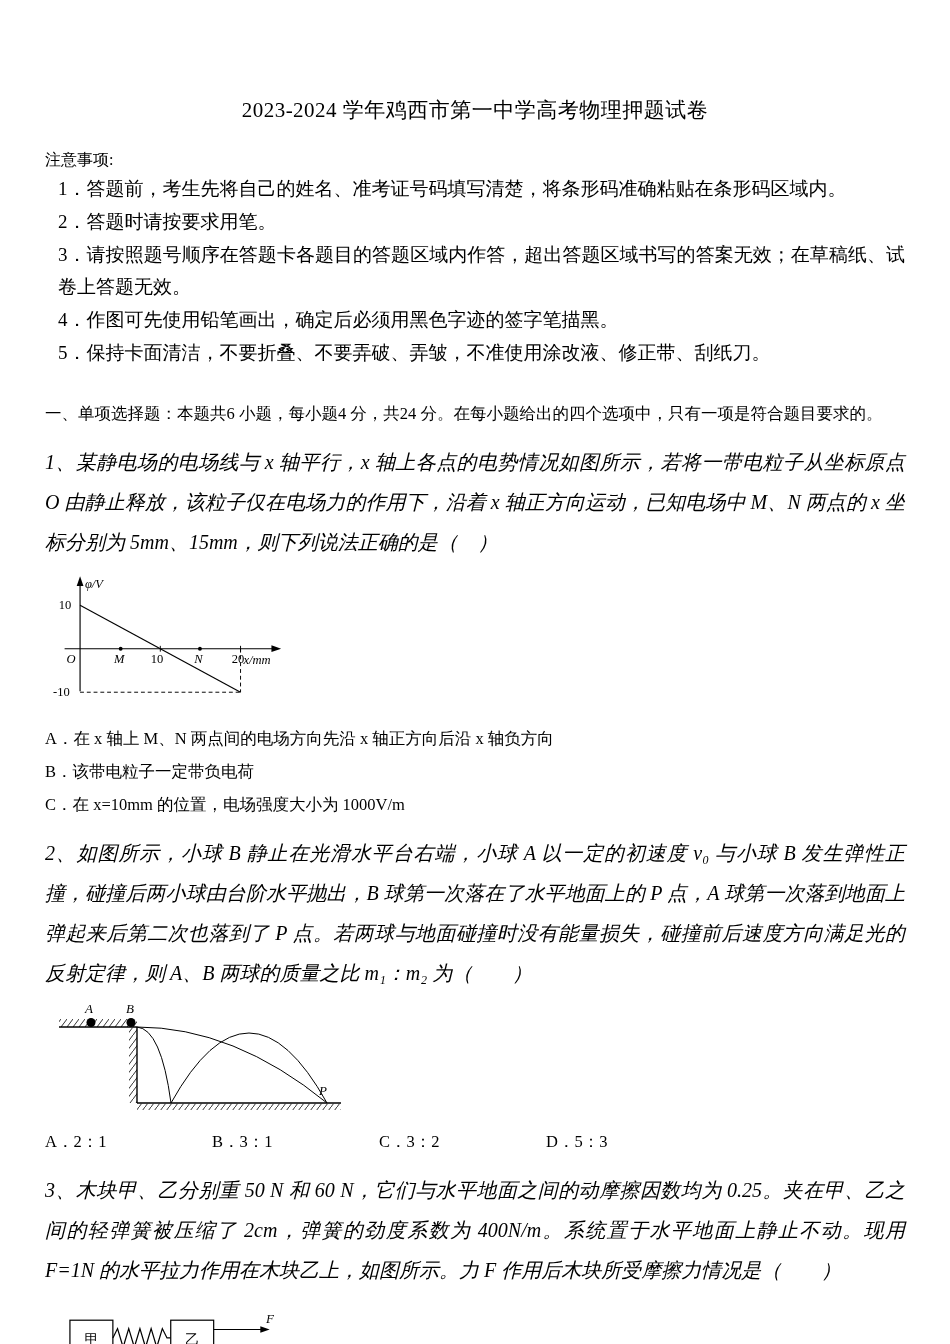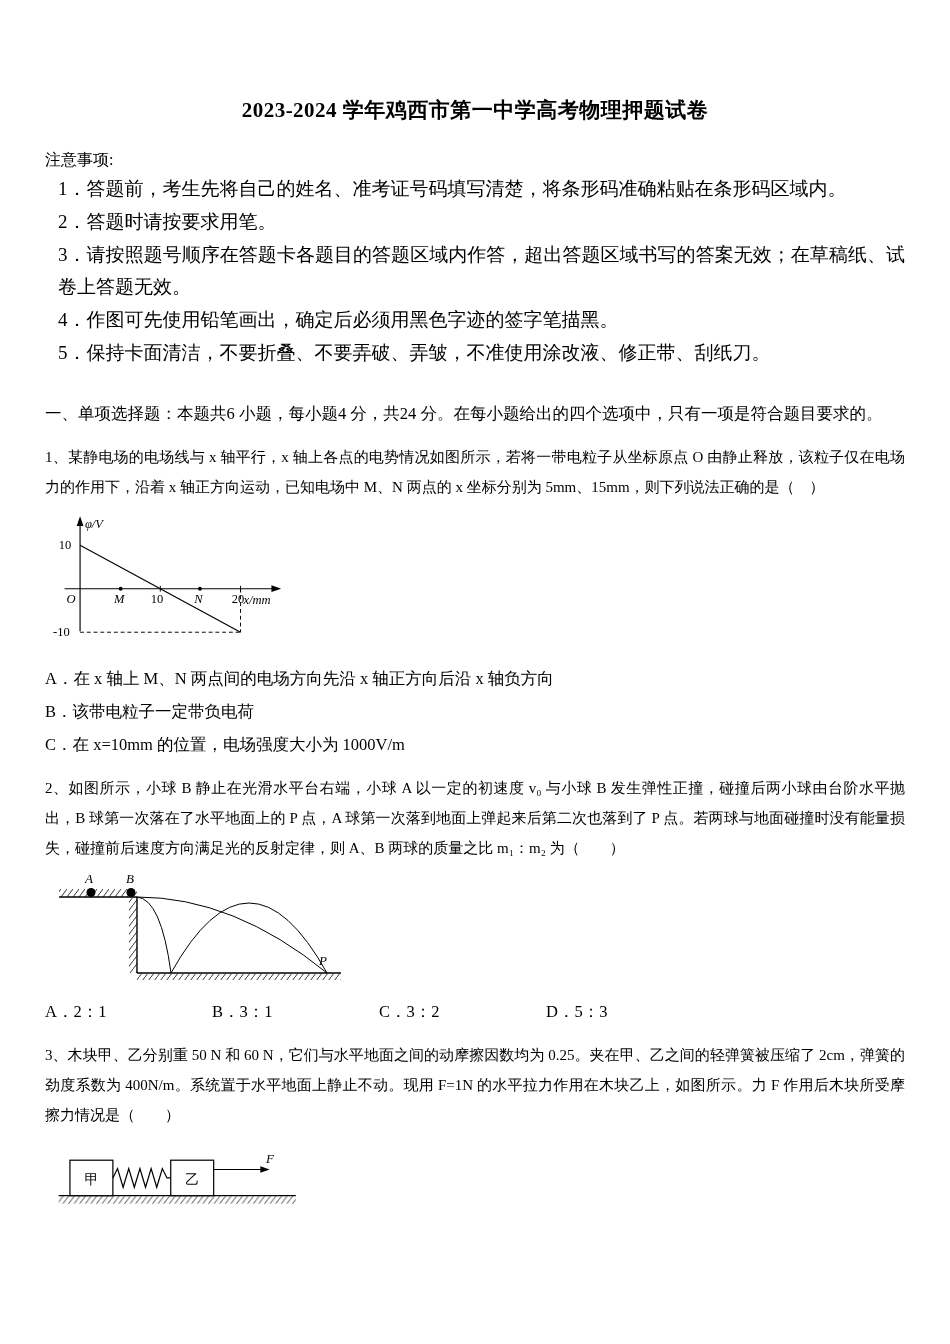--- a/index.html
+++ b/index.html
@@ -9,45 +9,46 @@
     min-height: 1344px;
     margin: 0 auto;
     color: #000;
     font-family: "Liberation Serif", "DejaVu Serif", serif;
   }
   .page { padding: 96px 45px 40px 45px; }
 
   .title {
     text-align: center;
     font-size: 21px;
-    font-weight: bold;
+    font-weight: normal;
     letter-spacing: 0.5px;
     margin-bottom: 22px;
   }
 
   .notice-heading { font-size: 16px; line-height: 1.7; }
   .notice-item {
     font-size: 19px;
     line-height: 1.72;
     padding-left: 13px;
     text-align: justify;
   }
 
   .section-heading {
     font-size: 16.5px;
     line-height: 2;
     margin-top: 28px;
     text-align: justify;
   }
 
   .stem {
-    font-size: 15px;
+    font-size: 20px;
     line-height: 2.0;
     margin-top: 12px;
     text-align: justify;
+    font-style: italic;
   }
 
   .option-line {
     font-size: 16.5px;
     line-height: 2.0;
   }
   .options-block { margin-top: 0; }
 
   .options-row {
     display: flex;

